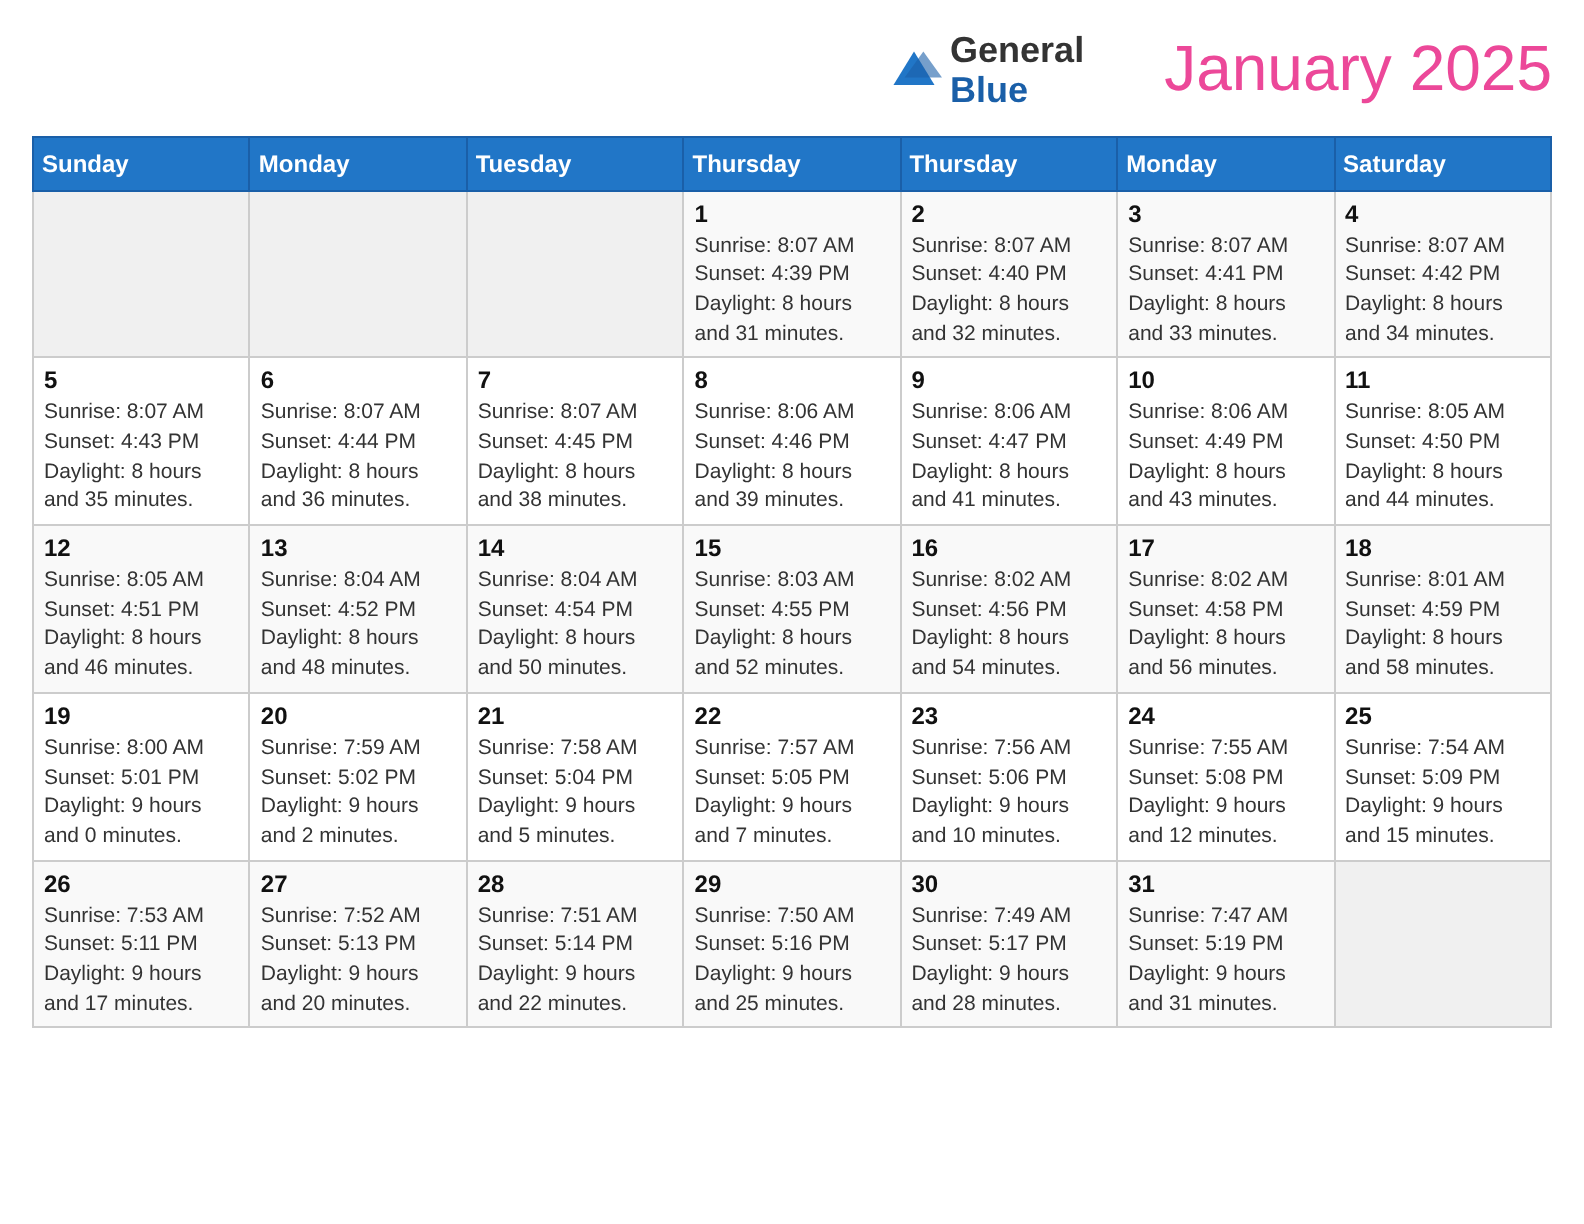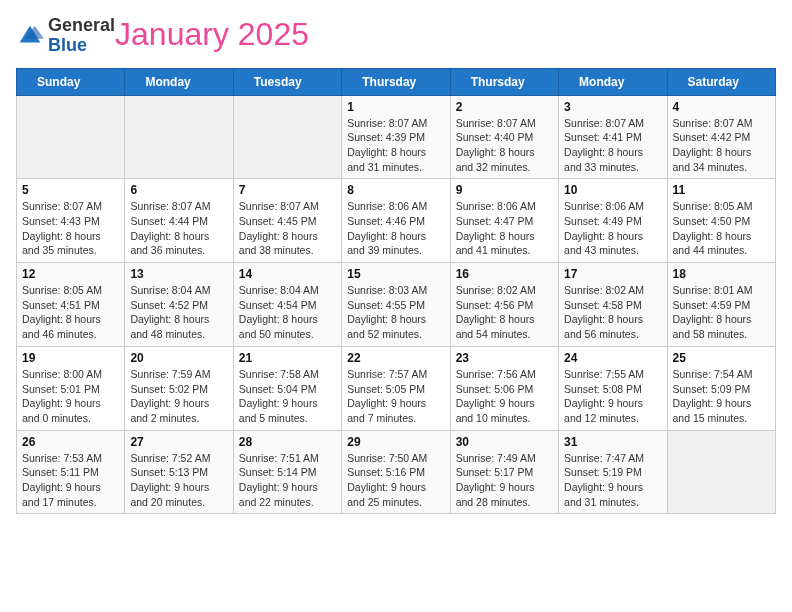--- a/index.html
+++ b/index.html
@@ -5,23 +5,24 @@
     * { box-sizing: border-box; margin: 0; padding: 0; }
     body {
       font-family: Arial, sans-serif;
       background: #fff;
       width: 792px;
       min-height: 612px;
       padding: 16px;
     }
     .header {
       display: flex;
-      justify-content: flex-start;
+      justify-content: flex-end;
       align-items: flex-start;
       margin-bottom: 12px;
+      gap: 40px;
     }
     .logo {
       display: flex;
       align-items: center;
       gap: 4px;
     }
     .logo-text {
       font-size: 18px;
       font-weight: bold;
       line-height: 1.1;
@@ -46,21 +47,21 @@
       color: #444;
     }
     .calendar {
       width: 100%;
       border-collapse: collapse;
       font-size: 11px;
     }
     .calendar thead tr th {
       background-color: #2176c7;
       color: #fff;
-      padding: 6px 20px;
+      padding: 6px 4px;
       text-align: left;
       font-size: 12px;
       font-weight: bold;
       border: 1px solid #1a5fa8;
     }
     .calendar tbody tr td {
       border: 1px solid #ccc;
       vertical-align: top;
       padding: 4px 5px;
       width: 108px;

